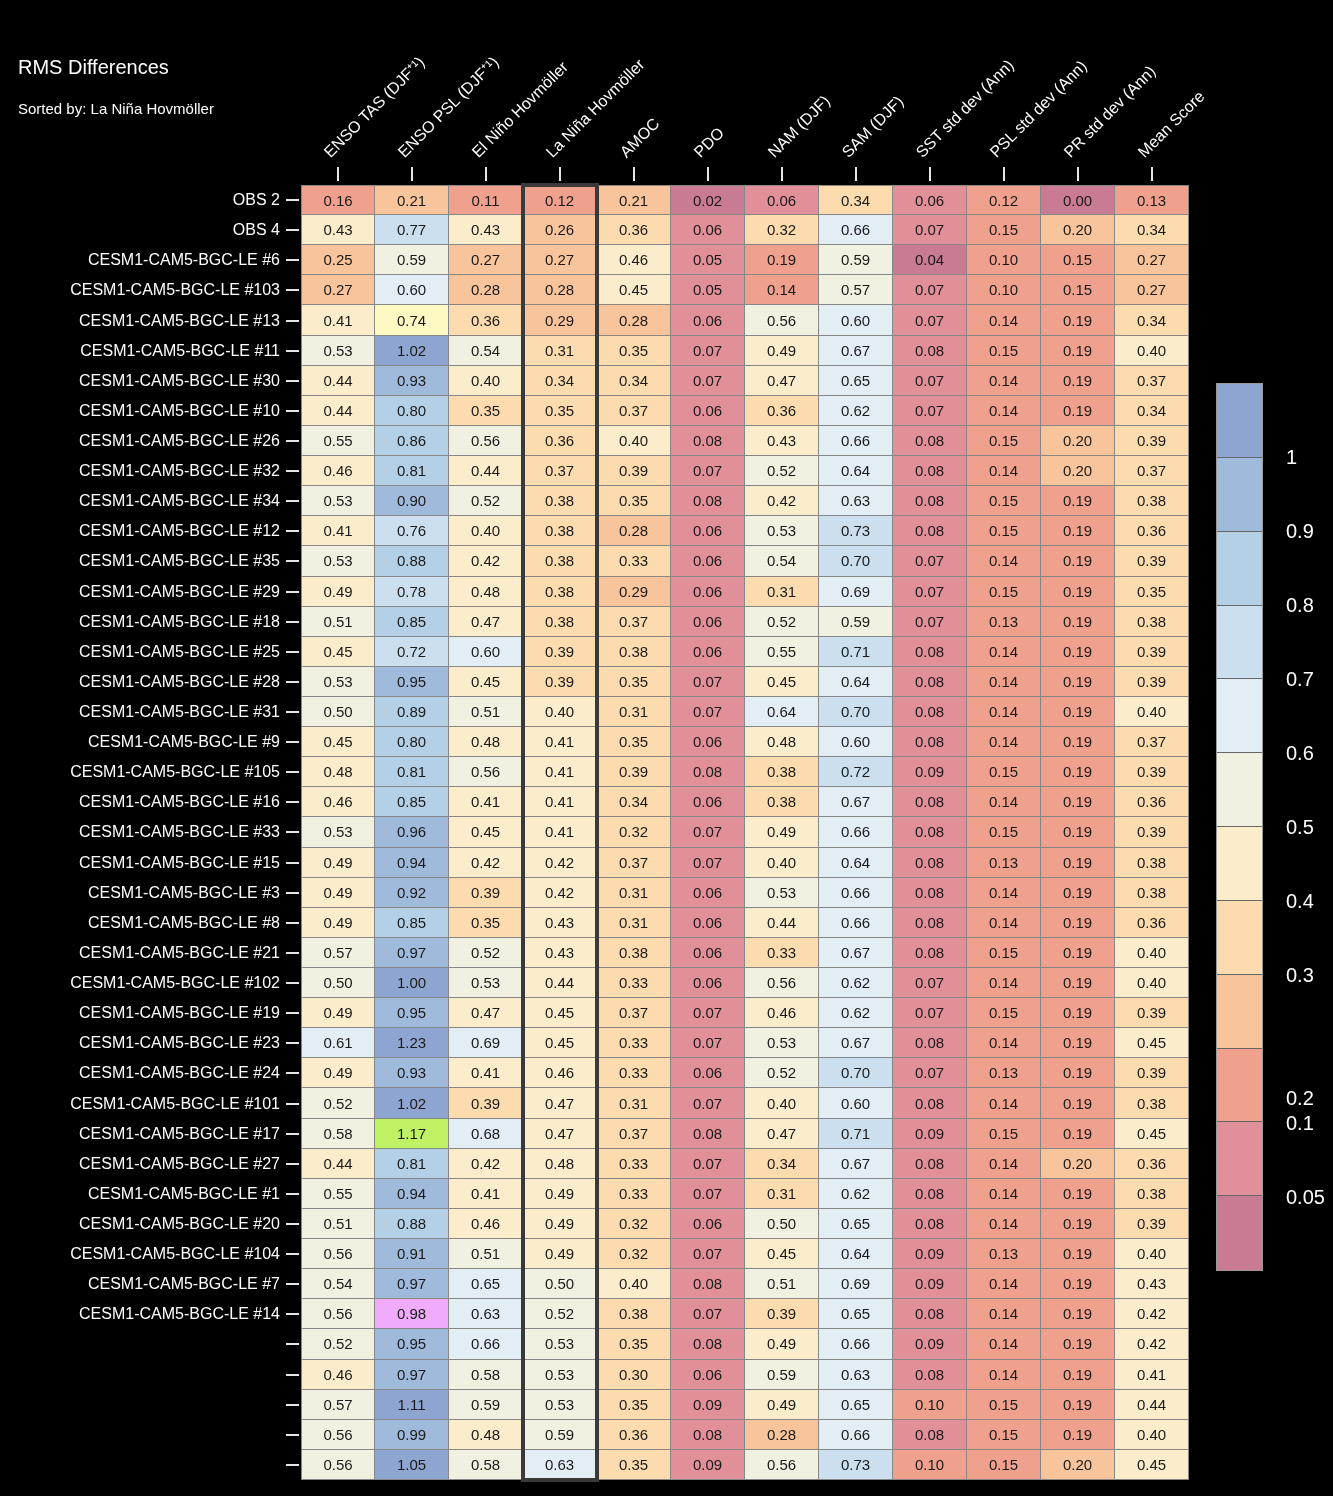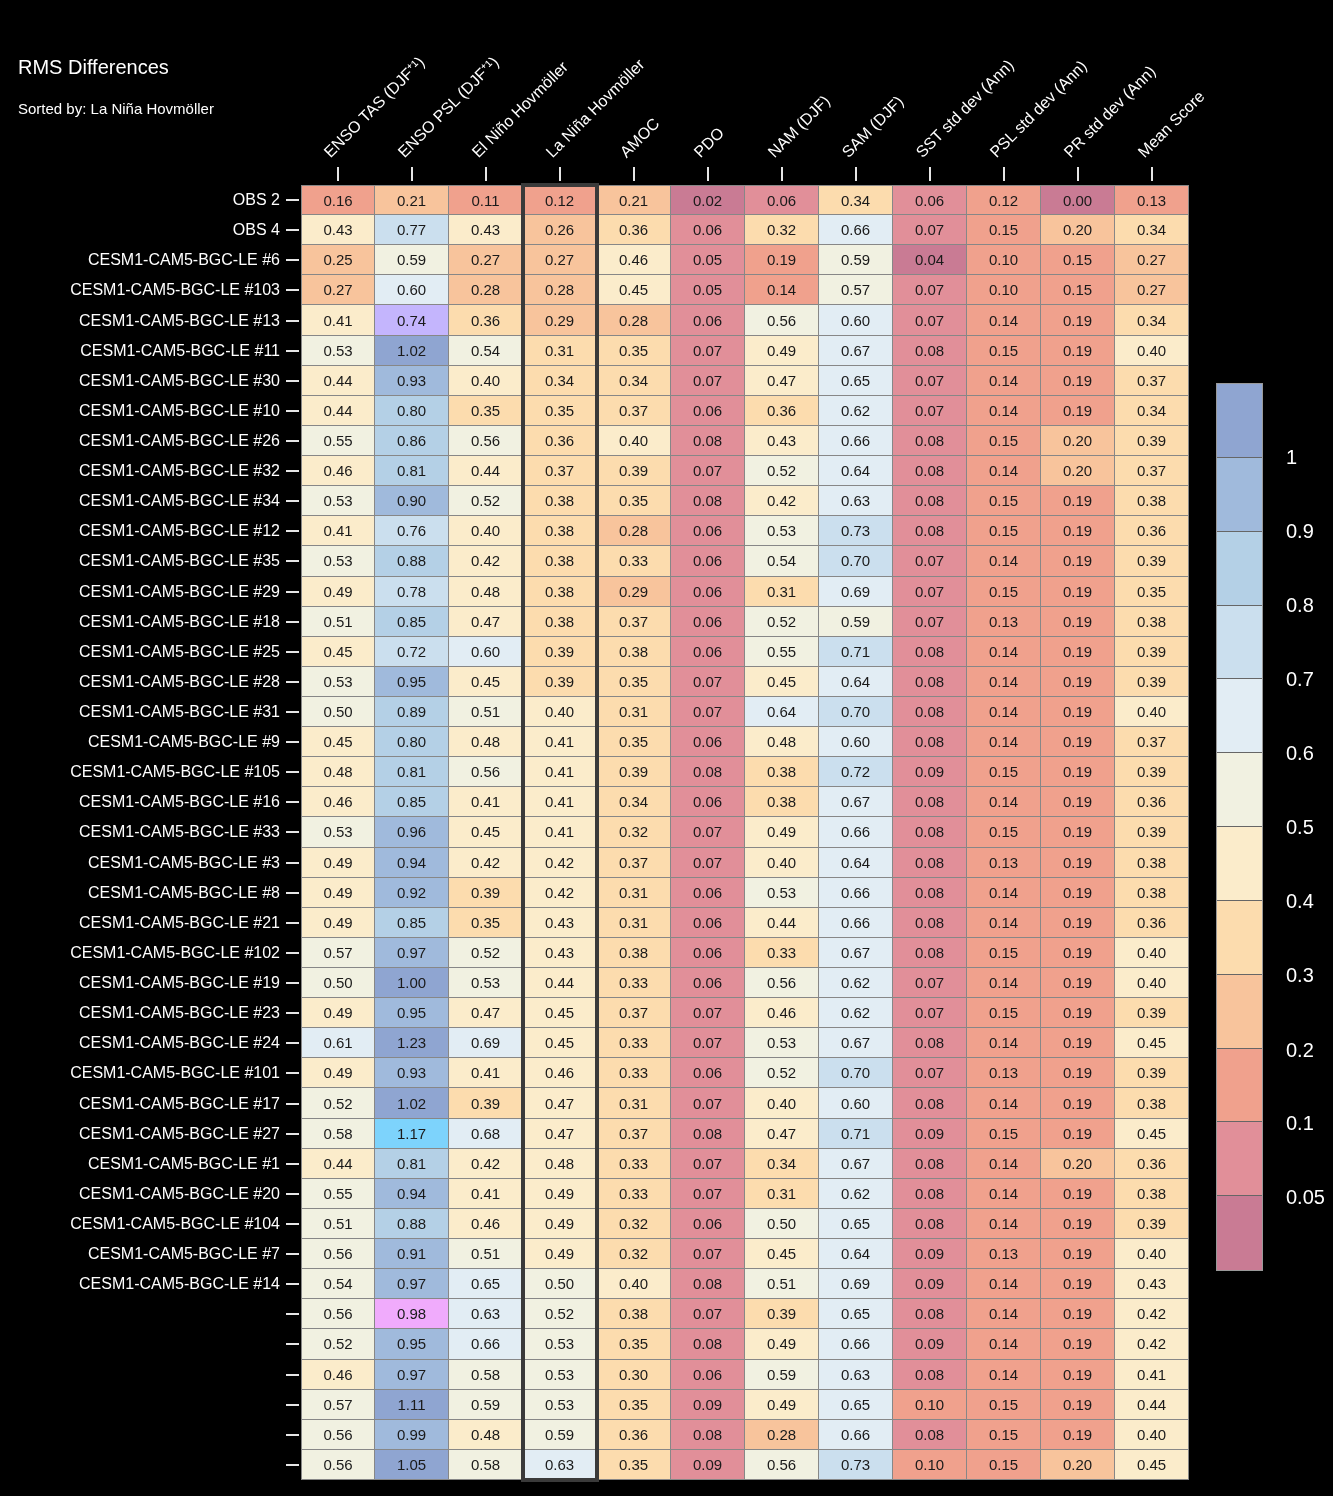--- a/index.html
+++ b/index.html
@@ -91,20 +91,21 @@
       <div class="rlabel">CESM1-CAM5-BGC-LE #35</div>
       <div class="rlabel">CESM1-CAM5-BGC-LE #29</div>
       <div class="rlabel">CESM1-CAM5-BGC-LE #18</div>
       <div class="rlabel">CESM1-CAM5-BGC-LE #25</div>
       <div class="rlabel">CESM1-CAM5-BGC-LE #28</div>
       <div class="rlabel">CESM1-CAM5-BGC-LE #31</div>
       <div class="rlabel">CESM1-CAM5-BGC-LE #9</div>
       <div class="rlabel">CESM1-CAM5-BGC-LE #105</div>
       <div class="rlabel">CESM1-CAM5-BGC-LE #16</div>
       <div class="rlabel">CESM1-CAM5-BGC-LE #33</div>
+      <div class="rlabel">CESM1-CAM5-BGC-LE #15</div>
       <div class="rlabel">CESM1-CAM5-BGC-LE #3</div>
       <div class="rlabel">CESM1-CAM5-BGC-LE #8</div>
       <div class="rlabel">CESM1-CAM5-BGC-LE #21</div>
       <div class="rlabel">CESM1-CAM5-BGC-LE #102</div>
       <div class="rlabel">CESM1-CAM5-BGC-LE #19</div>
       <div class="rlabel">CESM1-CAM5-BGC-LE #23</div>
       <div class="rlabel">CESM1-CAM5-BGC-LE #24</div>
       <div class="rlabel">CESM1-CAM5-BGC-LE #101</div>
       <div class="rlabel">CESM1-CAM5-BGC-LE #17</div>
       <div class="rlabel">CESM1-CAM5-BGC-LE #27</div>
@@ -298,21 +299,21 @@
         <div class="cell" style="background: rgb(225, 143, 153);">0.05</div>
         <div class="cell" style="background: rgb(240, 161, 141);">0.14</div>
         <div class="cell" style="background: rgb(241, 241, 225);">0.57</div>
         <div class="cell" style="background: rgb(225, 143, 153);">0.07</div>
         <div class="cell" style="background: rgb(240, 161, 141);">0.10</div>
         <div class="cell" style="background: rgb(240, 161, 141);">0.15</div>
         <div class="cell" style="background: rgb(248, 196, 156);">0.27</div>
       </div>
       <div class="hrow">
         <div class="cell" style="background: rgb(251, 236, 203);">0.41</div>
-        <div class="cell" style="background: #c4b5fd;">0.74</div>
+        <div class="cell" style="background: #fef9c3;">0.74</div>
         <div class="cell" style="background: rgb(252, 220, 174);">0.36</div>
         <div class="cell" style="background: rgb(248, 196, 156);">0.29</div>
         <div class="cell" style="background: rgb(248, 196, 156);">0.28</div>
         <div class="cell" style="background: rgb(225, 143, 153);">0.06</div>
         <div class="cell" style="background: rgb(241, 241, 225);">0.56</div>
         <div class="cell" style="background: rgb(226, 237, 244);">0.60</div>
         <div class="cell" style="background: rgb(225, 143, 153);">0.07</div>
         <div class="cell" style="background: rgb(240, 161, 141);">0.14</div>
         <div class="cell" style="background: rgb(240, 161, 141);">0.19</div>
         <div class="cell" style="background: rgb(252, 220, 174);">0.34</div>
@@ -676,21 +677,21 @@
         <div class="cell" style="background: rgb(225, 143, 153);">0.07</div>
         <div class="cell" style="background: rgb(251, 236, 203);">0.40</div>
         <div class="cell" style="background: rgb(226, 237, 244);">0.60</div>
         <div class="cell" style="background: rgb(225, 143, 153);">0.08</div>
         <div class="cell" style="background: rgb(240, 161, 141);">0.14</div>
         <div class="cell" style="background: rgb(240, 161, 141);">0.19</div>
         <div class="cell" style="background: rgb(252, 220, 174);">0.38</div>
       </div>
       <div class="hrow">
         <div class="cell" style="background: rgb(241, 241, 225);">0.58</div>
-        <div class="cell" style="background: #7dd3fc;">1.17</div>
+        <div class="cell" style="background: #bef264;">1.17</div>
         <div class="cell" style="background: rgb(226, 237, 244);">0.68</div>
         <div class="cell" style="background: rgb(251, 236, 203);">0.47</div>
         <div class="cell" style="background: rgb(252, 220, 174);">0.37</div>
         <div class="cell" style="background: rgb(225, 143, 153);">0.08</div>
         <div class="cell" style="background: rgb(251, 236, 203);">0.47</div>
         <div class="cell" style="background: rgb(203, 223, 238);">0.71</div>
         <div class="cell" style="background: rgb(225, 143, 153);">0.09</div>
         <div class="cell" style="background: rgb(240, 161, 141);">0.15</div>
         <div class="cell" style="background: rgb(240, 161, 141);">0.19</div>
         <div class="cell" style="background: rgb(251, 236, 203);">0.45</div>
@@ -868,17 +869,17 @@
     </div>
   <div id="cbarlabels">
       <div class="cblabel" style="top: 446px;">1</div>
       <div class="cblabel" style="top: 520px;">0.9</div>
       <div class="cblabel" style="top: 594px;">0.8</div>
       <div class="cblabel" style="top: 668px;">0.7</div>
       <div class="cblabel" style="top: 742px;">0.6</div>
       <div class="cblabel" style="top: 816px;">0.5</div>
       <div class="cblabel" style="top: 890px;">0.4</div>
       <div class="cblabel" style="top: 964px;">0.3</div>
-      <div class="cblabel" style="top: 1039px;">0.2</div>
+      <div class="cblabel" style="top: 1087px;">0.2</div>
       <div class="cblabel" style="top: 1112px;">0.1</div>
       <div class="cblabel" style="top: 1186px;">0.05</div>
     </div>
 </div>
 
 </body></html>

